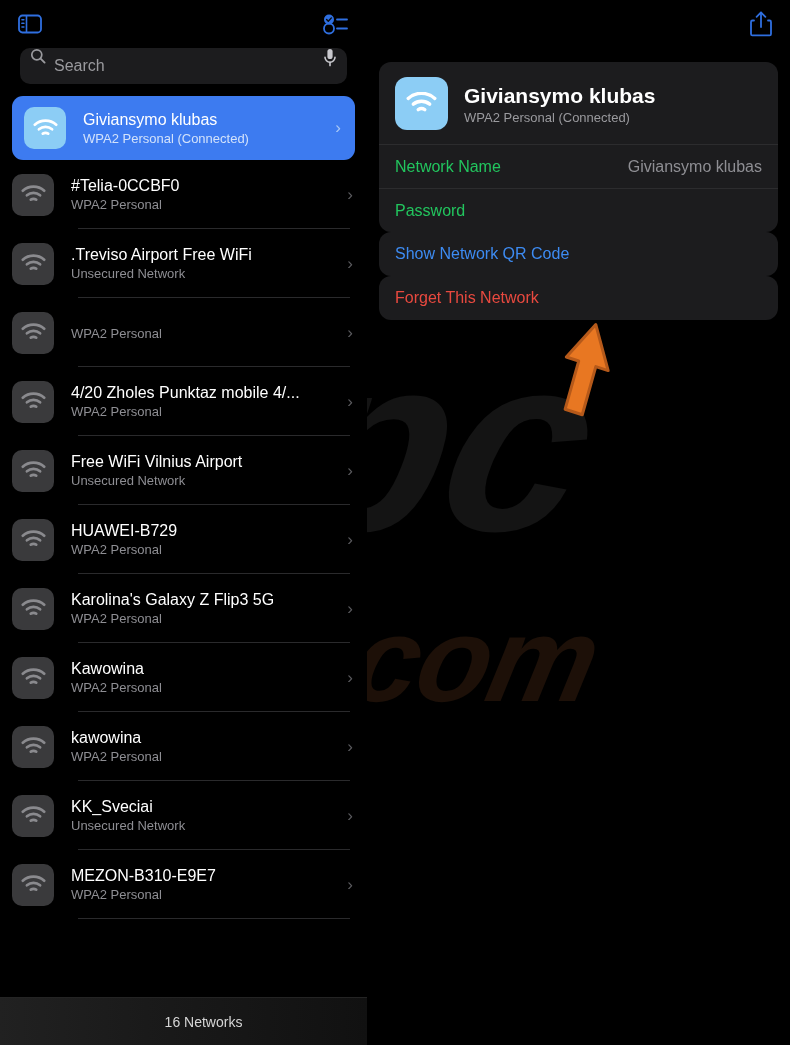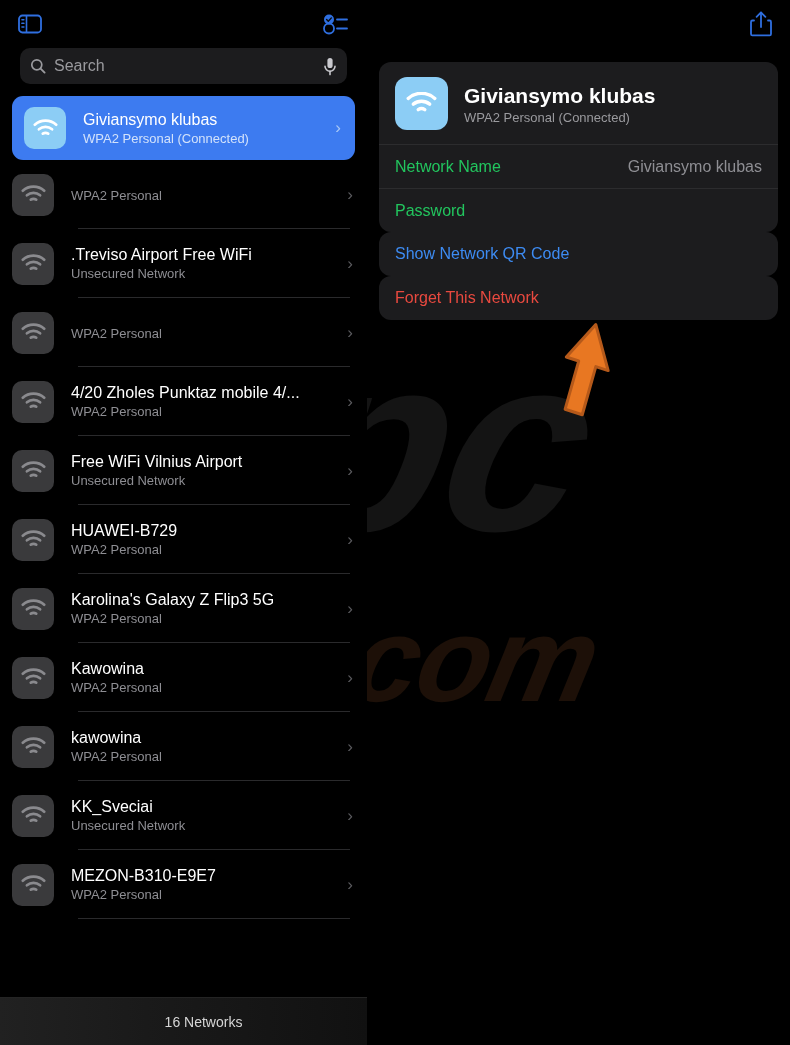--- a/index.html
+++ b/index.html
@@ -71,21 +71,20 @@
     padding: 6px 20px 10px 20px;
     letter-spacing: -0.5px;
   }
 
   #search-bar {
     margin: 0 20px 12px 20px;
     height: 36px;
     background: #1c1c1e;
     border-radius: 10px;
     display: flex;
-    align-items: center;
     padding: 0 10px;
     gap: 8px;
   }
   #search-input {
     flex: 1;
     background: transparent;
     border: none;
     outline: none;
     color: #e6e6e6;
     font-size: 16px;
@@ -321,20 +320,21 @@
         </div>
         <div class="net-row">
           <div class="net-icon">
             <svg width="25" height="19" viewBox="0 0 25 18">
               <path d="M1.8 5.2 A16 16 0 0 1 23.2 5.2" fill="none" stroke="#8a8a8e" stroke-width="2.7" stroke-linecap="round"></path>
               <path d="M5.9 9.8 A10.4 10.4 0 0 1 19.1 9.8" fill="none" stroke="#8a8a8e" stroke-width="2.7" stroke-linecap="round"></path>
               <path d="M9.8 14.2 A4.8 4.8 0 0 1 15.2 14.2" fill="none" stroke="#8a8a8e" stroke-width="2.7" stroke-linecap="round"></path>
             </svg>
           </div>
           <div class="net-text">
+            <div class="net-name">#Telia-0CCBF0</div>
             <div class="net-sub">WPA2 Personal</div>
           </div>
           <div class="chev">›</div>
           <div class="divider"></div>
         </div>
         <div class="net-row">
           <div class="net-icon">
             <svg width="25" height="19" viewBox="0 0 25 18">
               <path d="M1.8 5.2 A16 16 0 0 1 23.2 5.2" fill="none" stroke="#8a8a8e" stroke-width="2.7" stroke-linecap="round"></path>
               <path d="M5.9 9.8 A10.4 10.4 0 0 1 19.1 9.8" fill="none" stroke="#8a8a8e" stroke-width="2.7" stroke-linecap="round"></path>

